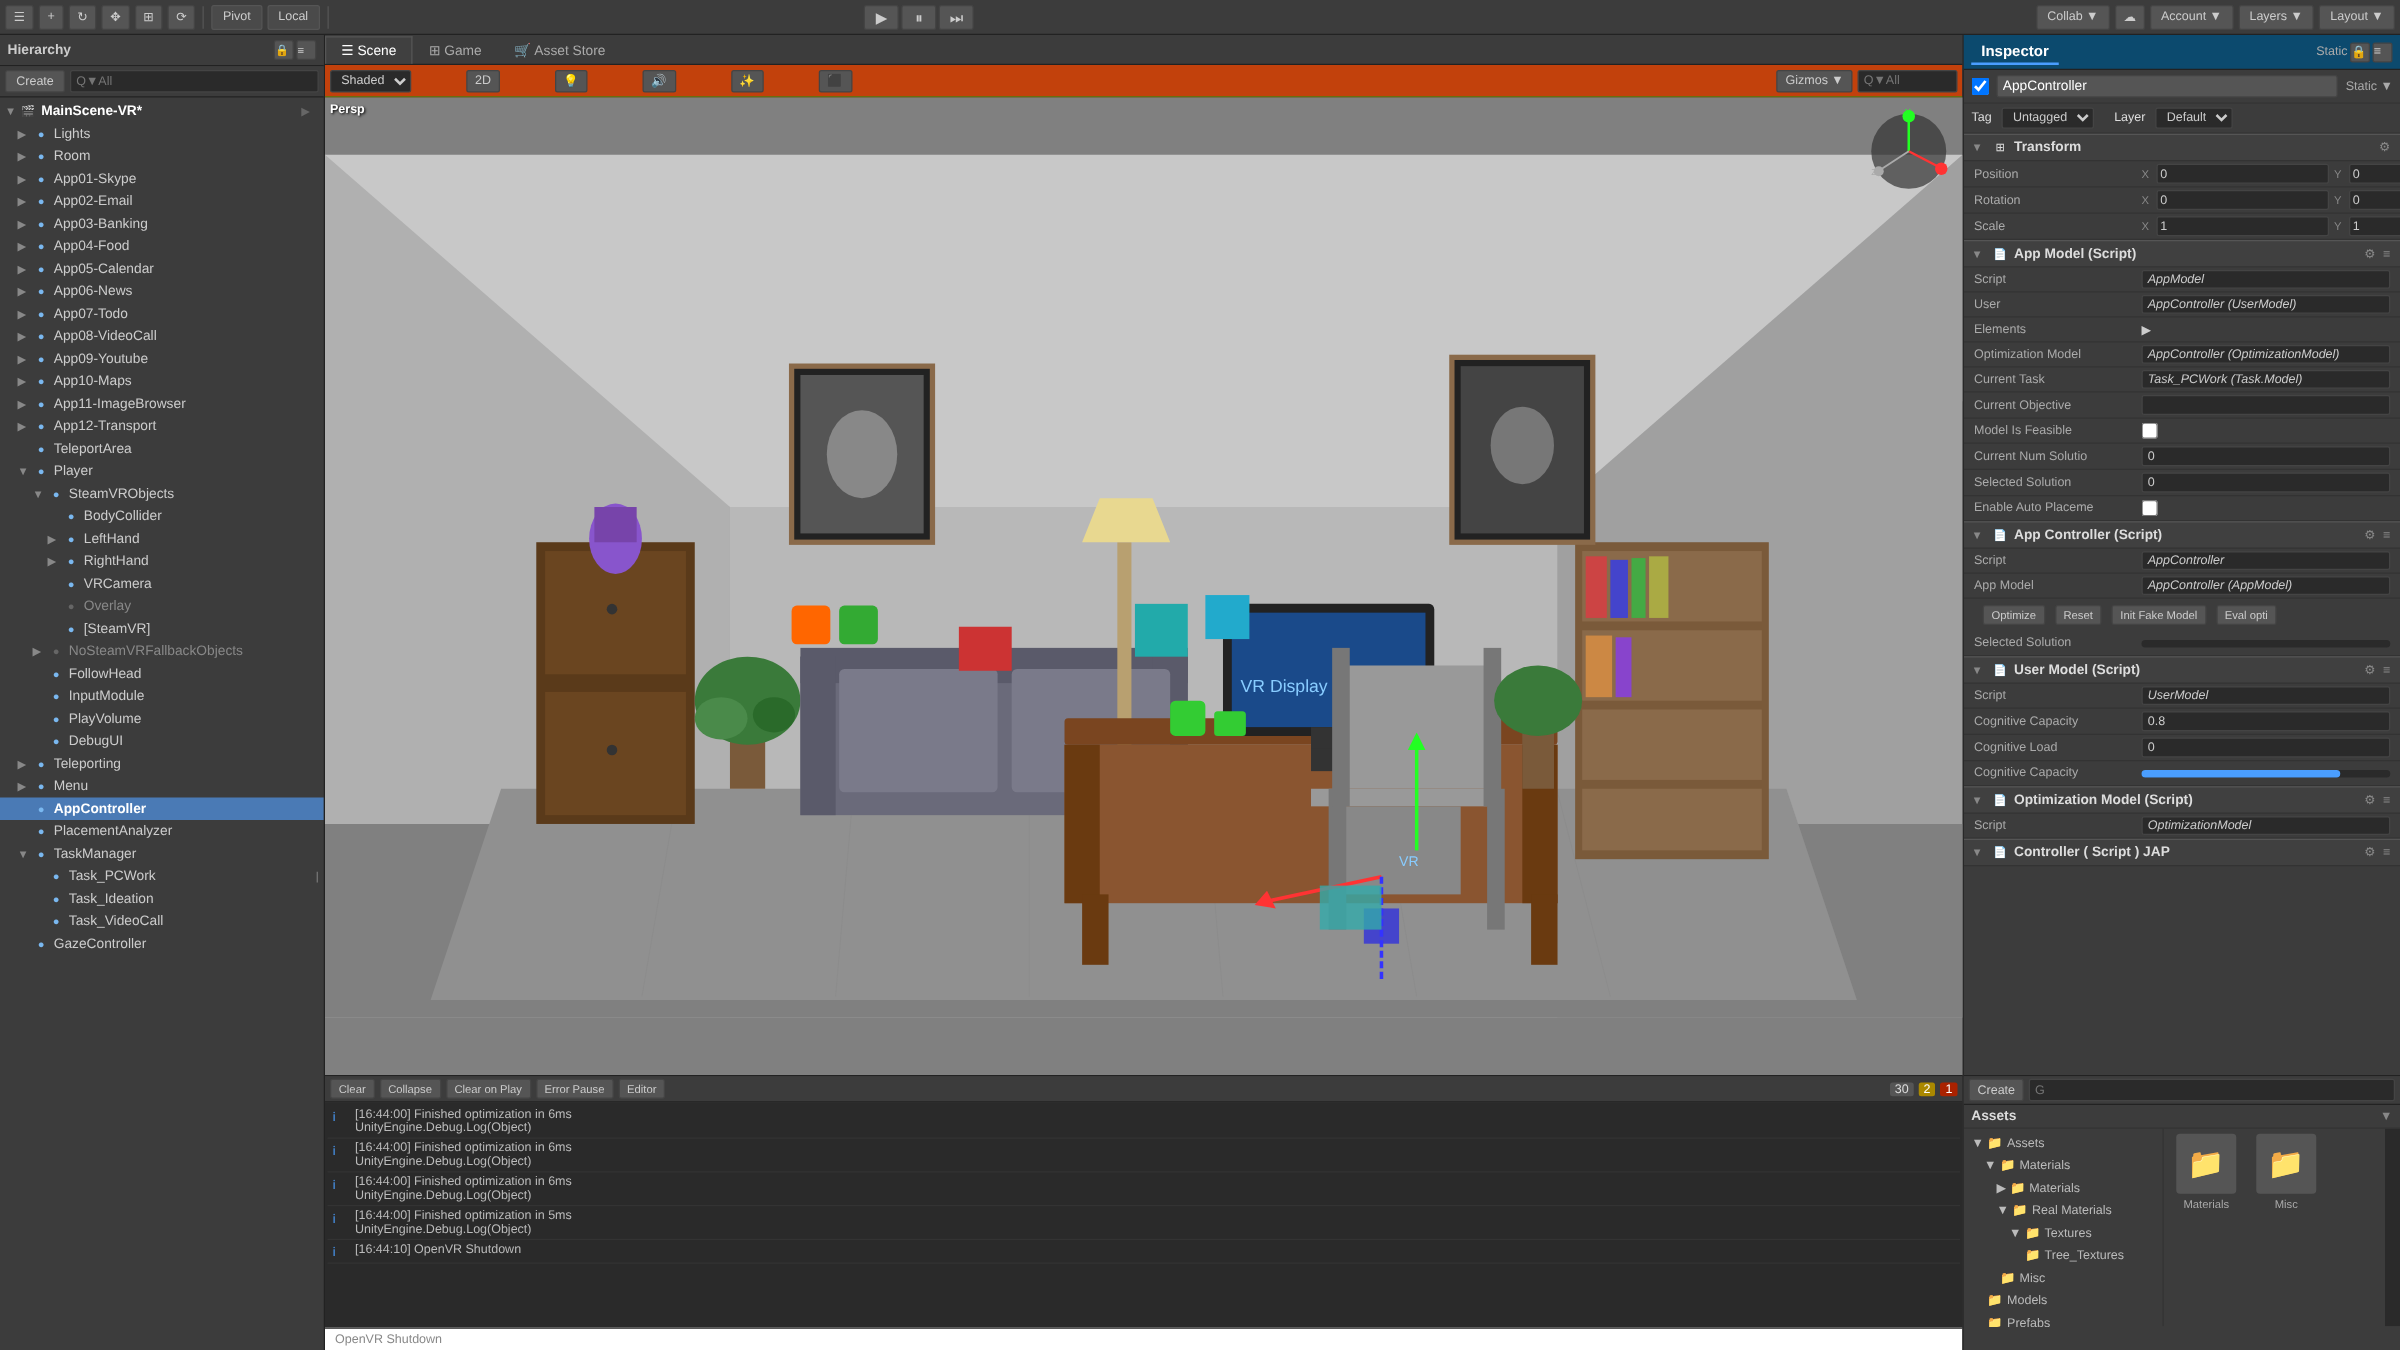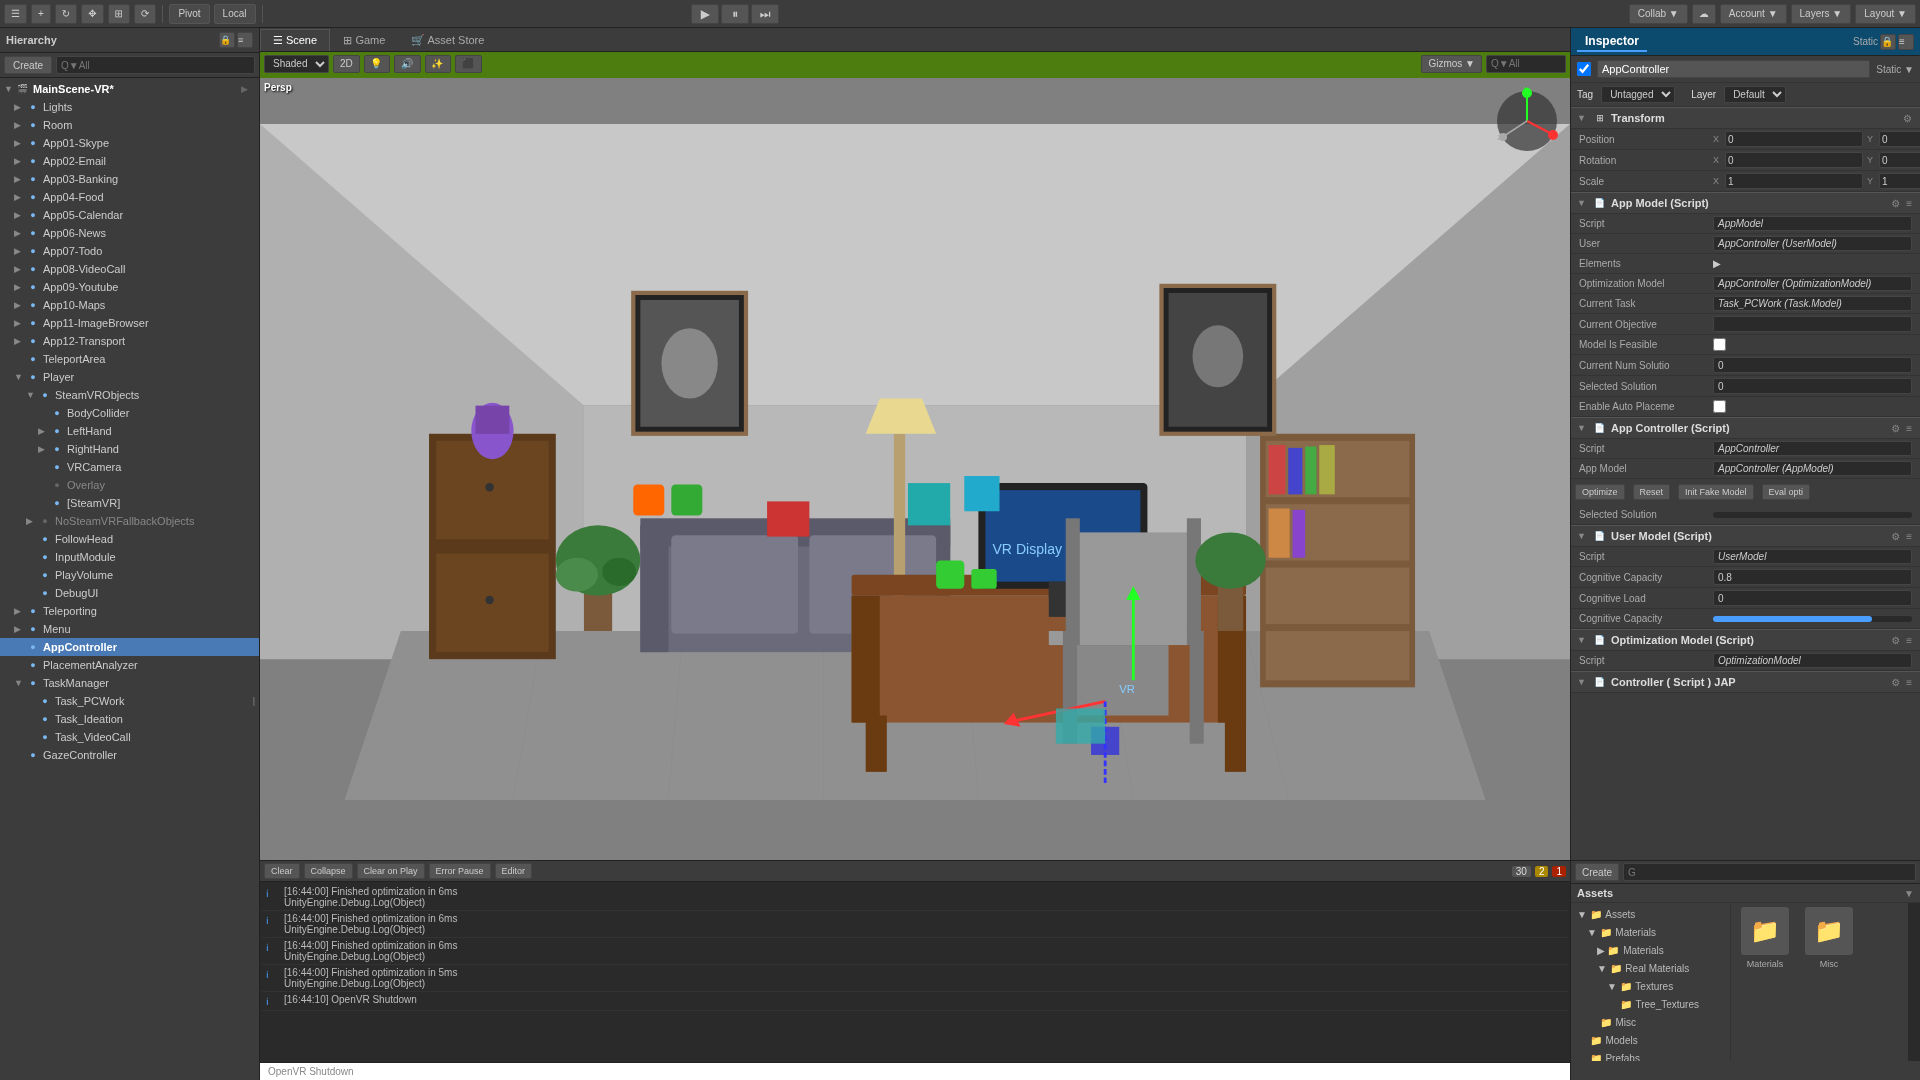--- a/index.html
+++ b/index.html
@@ -125,31 +125,31 @@
       background: #404040;
       color: #fff;
       border-top: 1px solid #555;
       border-left: 1px solid #555;
       border-right: 1px solid #555;
     }
 
     
     #scene-toolbar {
       height: 26px;
-      background: #4d7c0f;
-      border-bottom: 3px solid #4d7c0f;
+      background: #c2410c;
+      border-bottom: 1px solid #4d7c0f;
       display: flex;
       align-items: center;
       padding: 0 4px;
       gap: 4px;
     }
     .scene-toolbar-btn {
       background: #555; border: 1px solid #444; color: #ccc; font-size: 10px;
       padding: 1px 6px; cursor: pointer; border-radius: 2px; height: 18px;
-      display: flex; align-items: center; gap: 2px;
+      display: flex; align-items: center; gap: 2px; margin-left: 40px;
     }
     .scene-toolbar-dropdown {
       background: #2a2a2a; border: 1px solid #444; color: #ccc; font-size: 10px;
       padding: 1px 4px; cursor: pointer; border-radius: 2px; height: 18px;
     }
     .gizmos-right { margin-left: auto; display: flex; align-items: center; gap: 4px; }
 
     
     #viewport {
       flex: 1;
@@ -955,21 +955,21 @@
         </div>
       </div>
       <div class="property-row">
         <span class="prop-label">Script</span>
         <span class="obj-ref">AppController</span>
       </div>
       <div class="property-row">
         <span class="prop-label">App Model</span>
         <span class="obj-ref">AppController (AppModel)</span>
       </div>
-      <div style="display:flex; gap:4px; padding:3px 2px; flex-wrap:wrap;">
+      <div style="display:flex; gap:4px; padding:3px 13px; flex-wrap:wrap;">
         <button class="section-btn">Optimize</button>
         <button class="section-btn">Reset</button>
         <button class="section-btn">Init Fake Model</button>
         <button class="section-btn">Eval opti</button>
       </div>
       <div class="property-row">
         <span class="prop-label">Selected Solution</span>
         <div class="slider-row">
           <div class="slider-track">
             <div class="slider-fill" style="width:0%;"></div>

